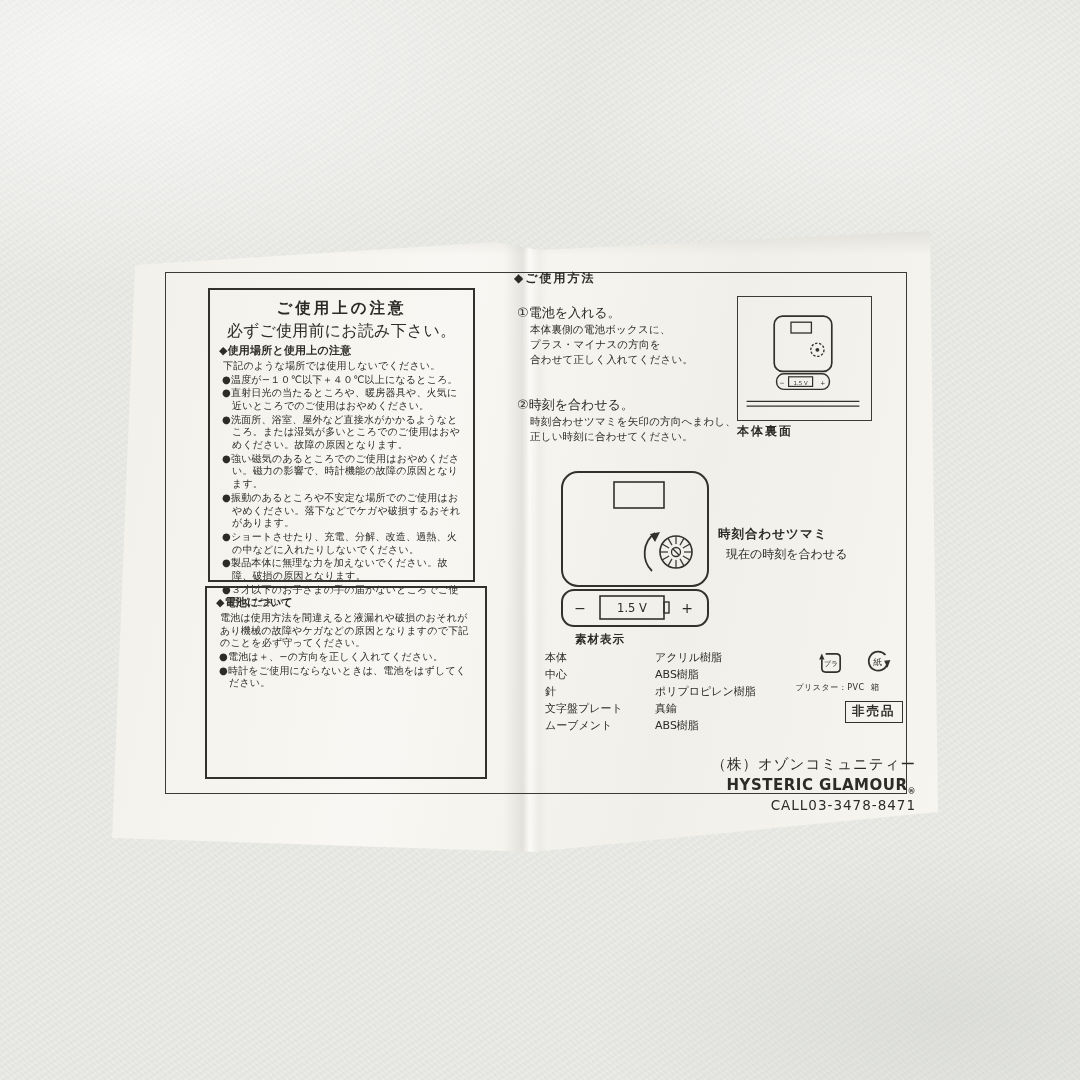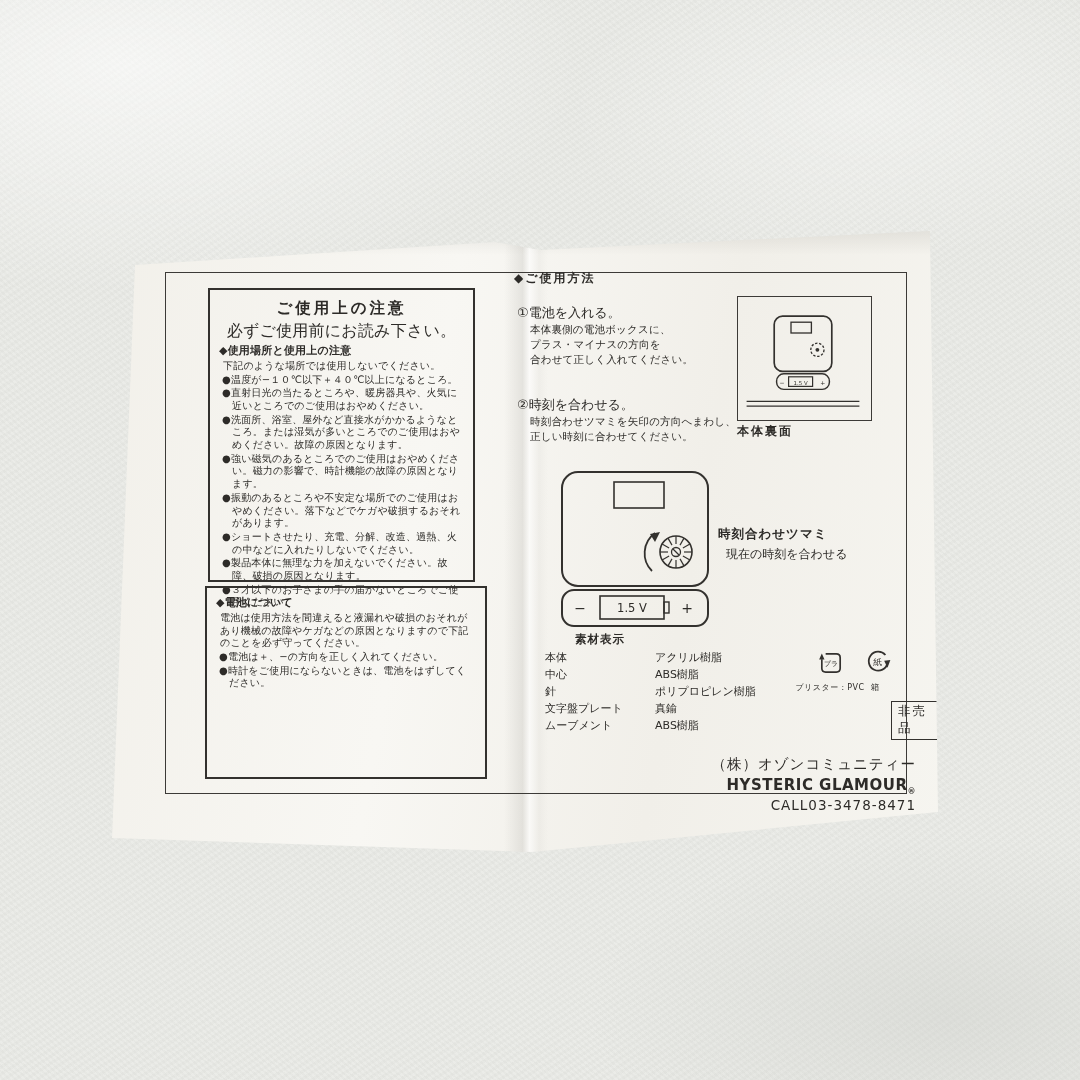--- a/index.html
+++ b/index.html
@@ -60,21 +60,21 @@
   .knobsub{ position:absolute; left:618px; top:320px; font-size:12px; font-weight:500; }
   .mheading{ position:absolute; left:467px; top:406px; font-size:11.5px; font-weight:600; letter-spacing:1px; }
   .mtable{ position:absolute; left:410px; top:424px; font-size:11px;margin-left:27px; }
   .mrow{ display:flex; height:17px; }
   .mpart{ width:110px; }
   .micons{ position:absolute; }
   .plastic-ic{ left:710px; top:424px; }
   .paper-ic{ left:756px; top:422px; }
   .plabel{ position:absolute; left:672px; top:456px; width:100px; text-align:center; font-size:8px; letter-spacing:0.5px; }
   .plabel2{ position:absolute; left:737px; top:456px; width:60px; text-align:center; font-size:8.5px; }
-  .badge{ position:absolute; left:737px; top:475px; border:1.8px solid #33312e; font-size:12.5px; font-weight:400; letter-spacing:2px; padding:1px 6px 2px 6px;margin-left:46px; }
+  .badge{ position:absolute; left:737px; top:475px; border:1.8px solid #33312e; font-size:12.5px; font-weight:700; letter-spacing:2px; padding:1px 6px 2px 6px; }
   .company{ position:absolute; right:24px; top:503px; text-align:right;margin-top:26px; }
   .cname{ font-size:14.5px; letter-spacing:1px; font-weight:500; }
   .cbrand{ font-size:15px; letter-spacing:0.5px; font-weight:600; margin-top:2px; }
   .creg{ font-size:8px; vertical-align:sub; }
   .cphone{ font-size:13.5px; letter-spacing:1px; margin-top:1px; }
   svg text{ fill:#2d2b28; font-family:"DejaVu Sans",sans-serif; }
   svg .ln{ stroke:#33312e; fill:none; }
 </style>
 </head>
 <body>

